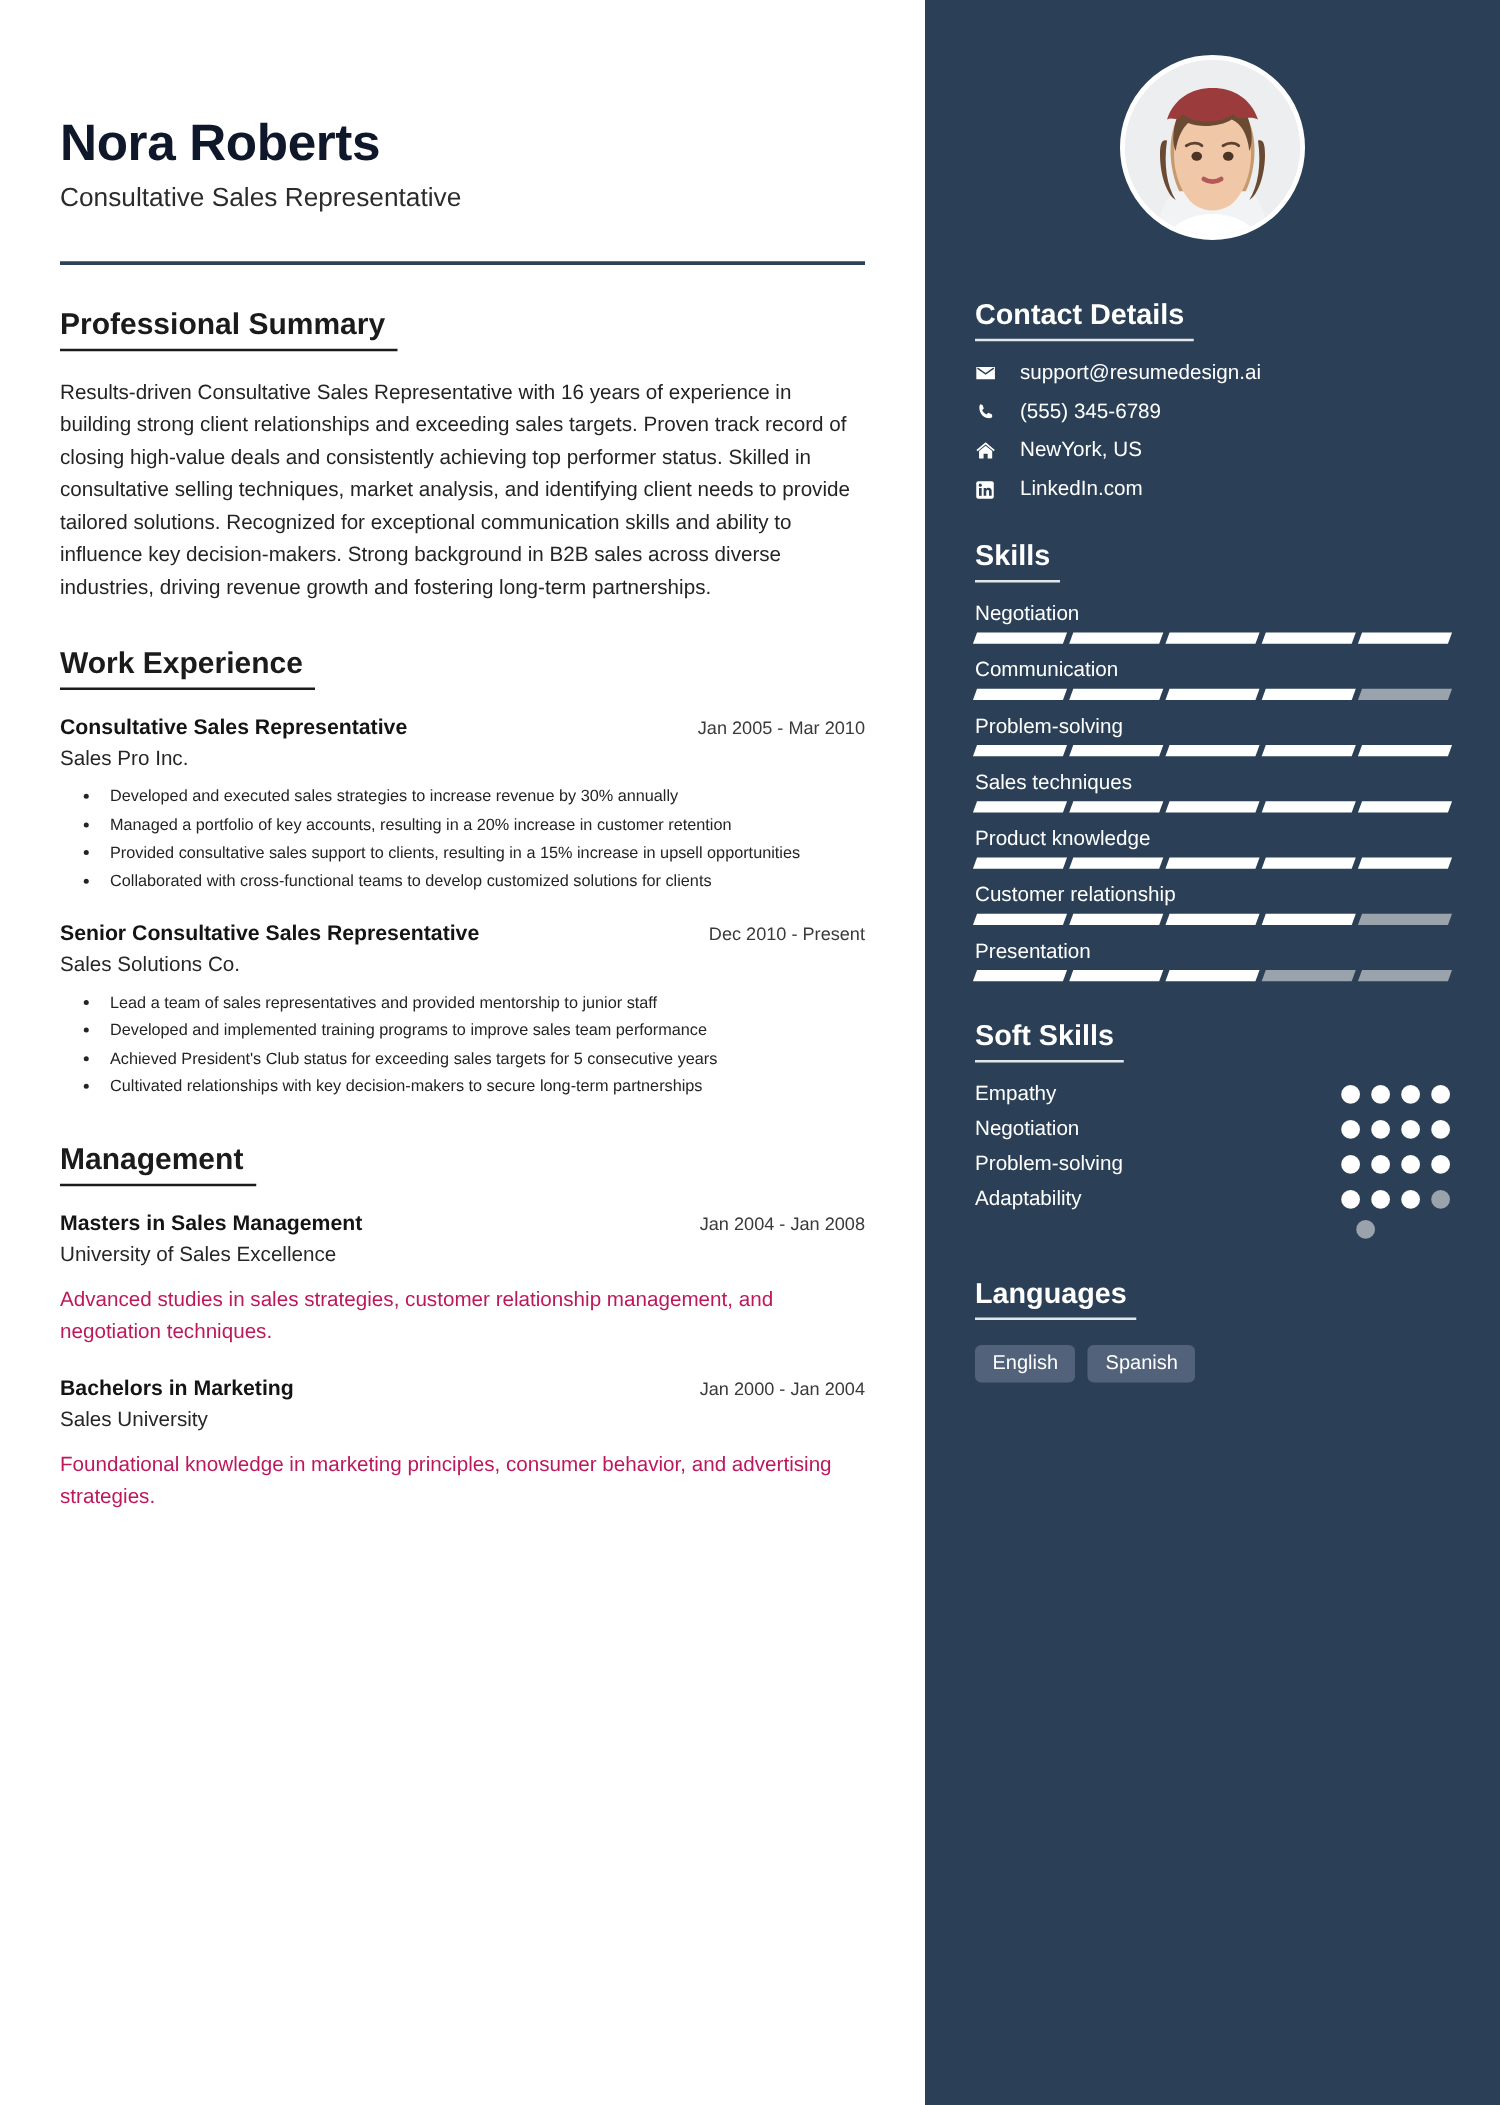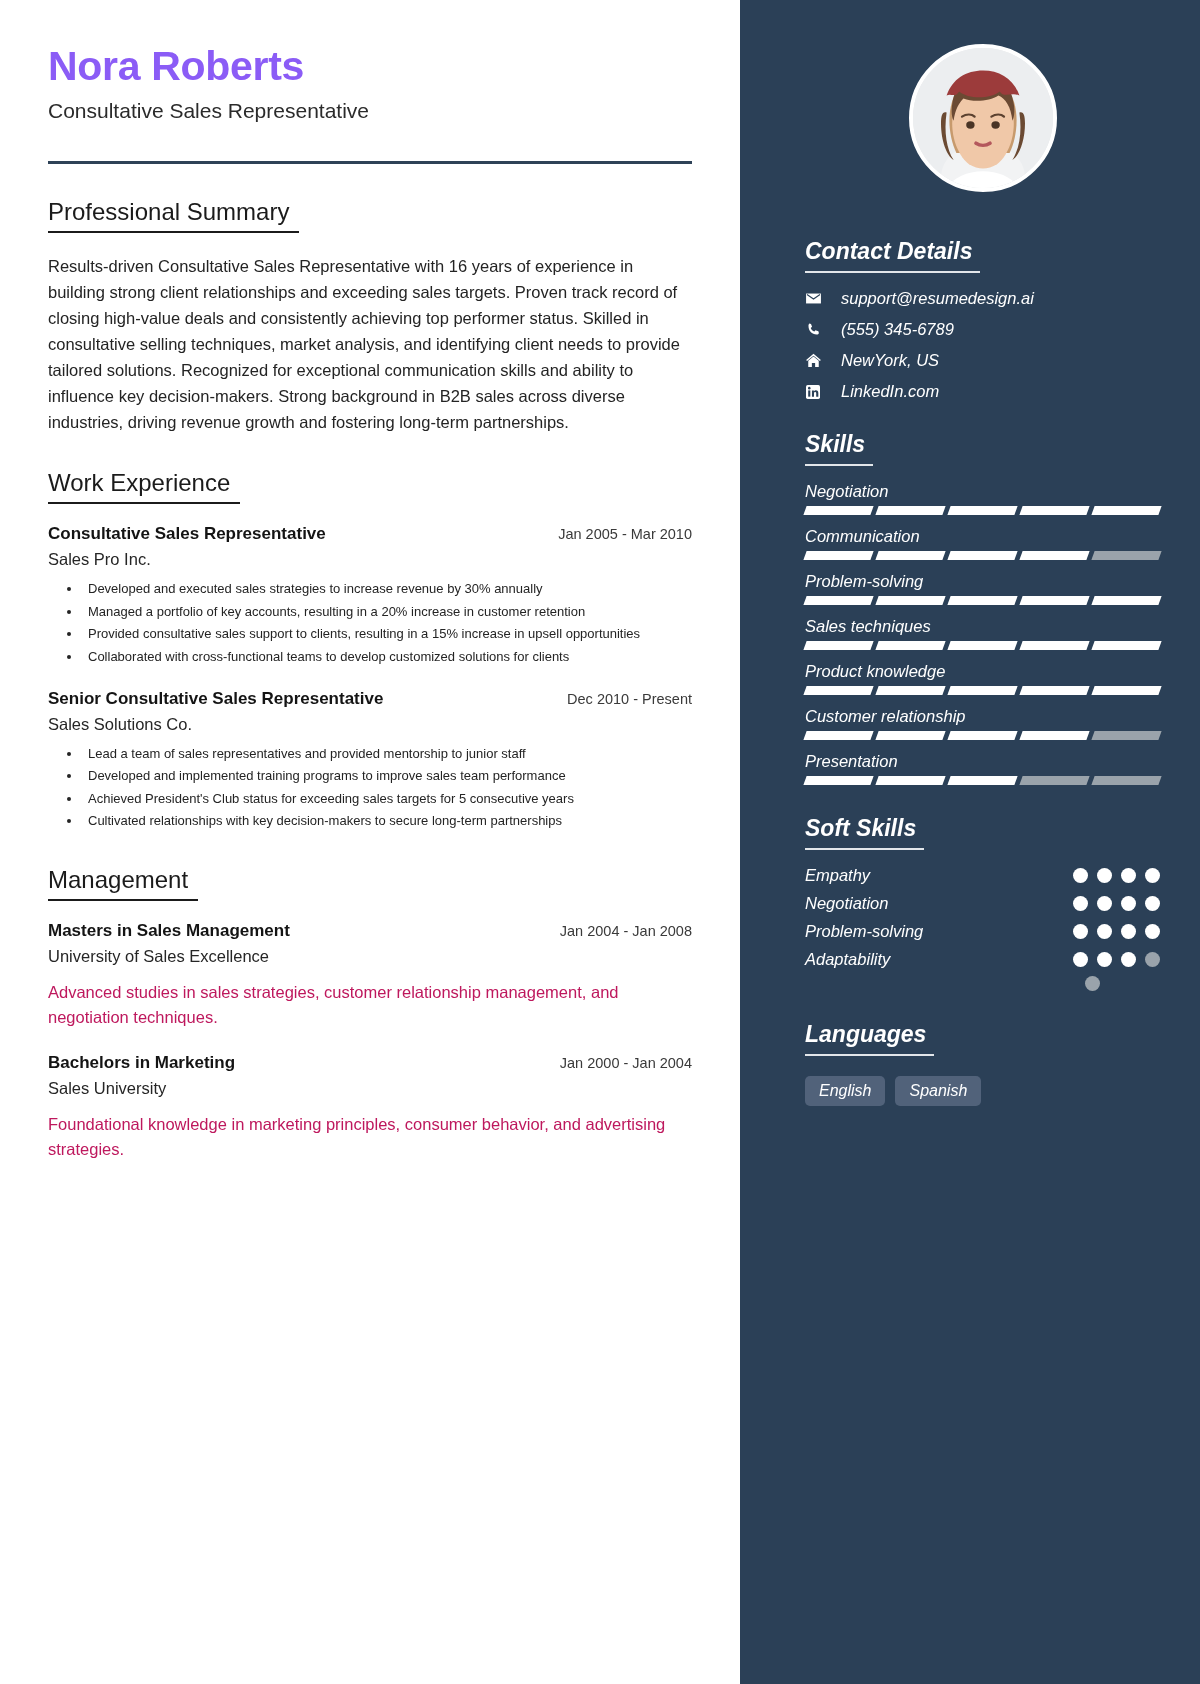--- a/index.html
+++ b/index.html
@@ -19,42 +19,43 @@
 
   
   .main {
     width: 740px;
     padding: 44px 48px 40px 48px;
     background: #ffffff;
   }
   .name {
     font-size: 41px;
     font-weight: bold;
-    color: #8b5cf6;
+    color: #0f172a;
     letter-spacing: -0.3px;
     line-height: 1.12;
+    margin-top: 48px;
   }
   .job-title {
     font-size: 21px;
     color: #2b2b2b;
     margin-top: 9px;
     font-weight: 400;
   }
   .head-rule {
     height: 3px;
     background: #2e4257;
     margin-top: 38px;
     margin-bottom: 10px;
   }
 
   .section { margin-top: 34px; }
   .section-title {
     display: inline-block;
     font-size: 24px;
-    font-weight: normal;
+    font-weight: bold;
     color: #1b1b1b;
     padding-bottom: 5px;
     border-bottom: 2px solid #1b1b1b;
     padding-right: 10px;
     margin-bottom: 20px;
   }
   .summary-text {
     font-size: 16.5px;
     line-height: 1.58;
     color: #242424;
@@ -99,22 +100,21 @@
     line-height: 1.55;
     color: #be185d;
     margin-top: 14px;
   }
 
   
   .sidebar {
     width: 460px;
     background: #2b4057;
     color: #ffffff;
-    padding: 44px 40px 40px 65px;
-    font-style: italic;
+    padding: 44px 40px 40px 40px;
   }
   .avatar-wrap {
     display: flex;
     justify-content: center;
     margin-bottom: 46px;
   }
   .avatar {
     width: 148px;
     height: 148px;
     border-radius: 50%;

